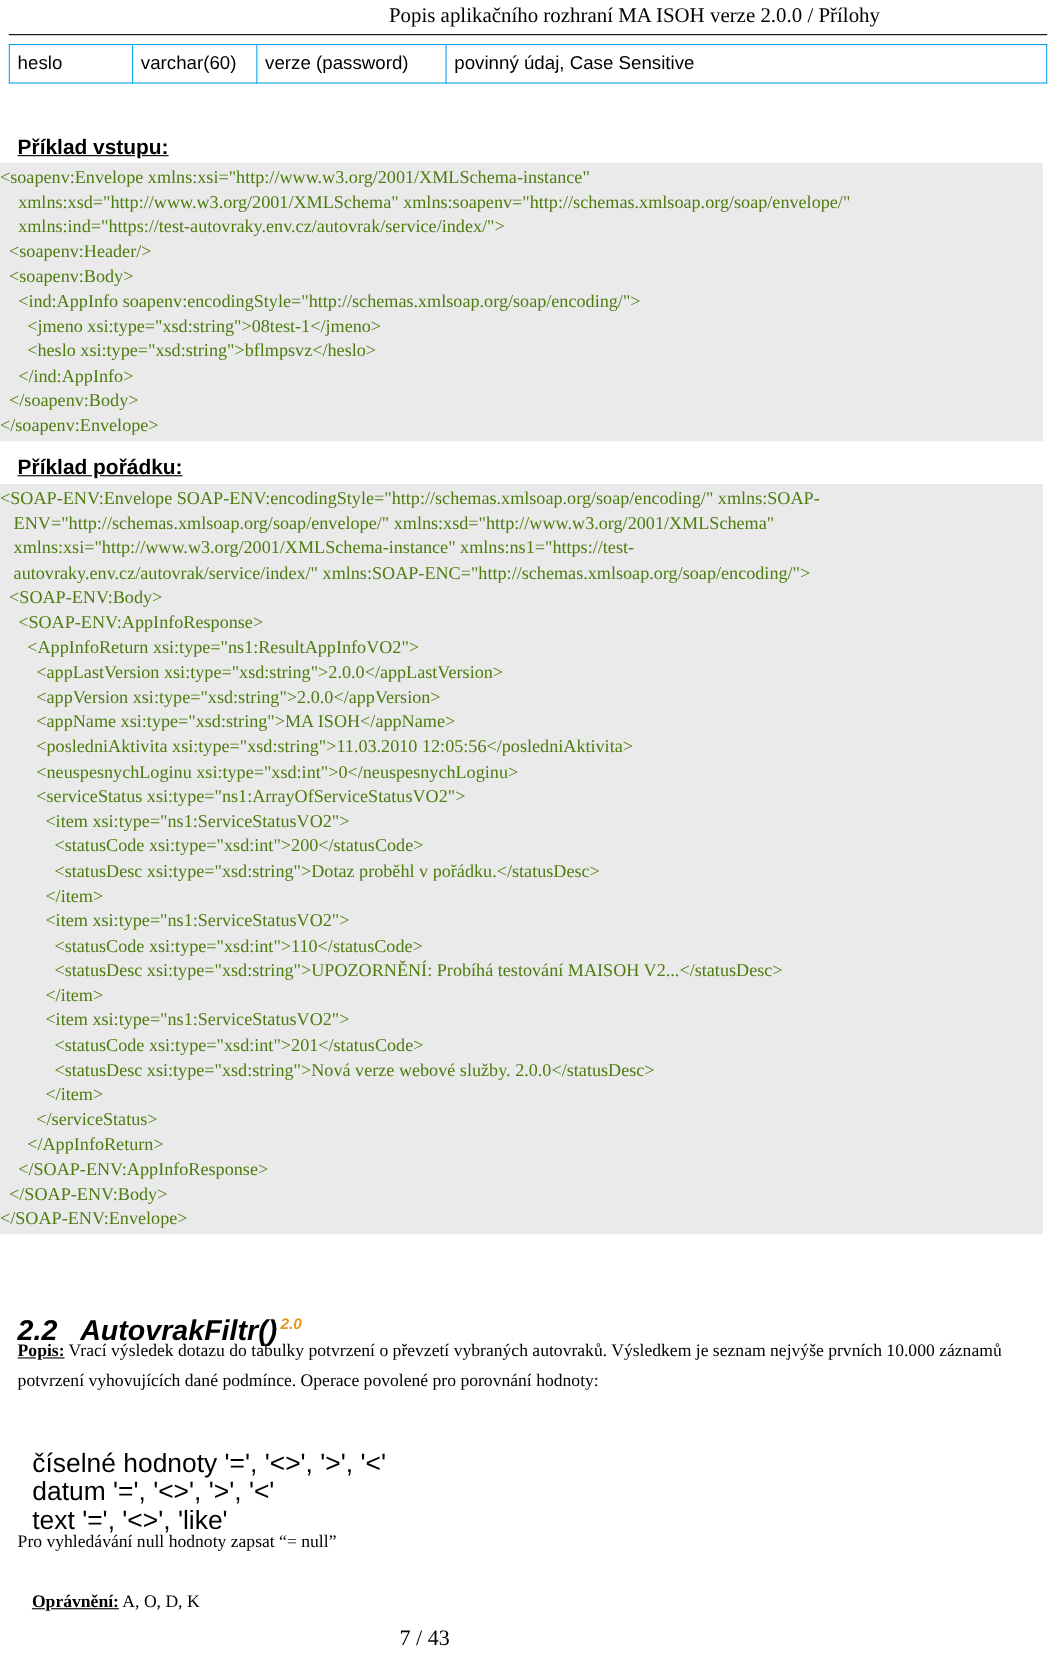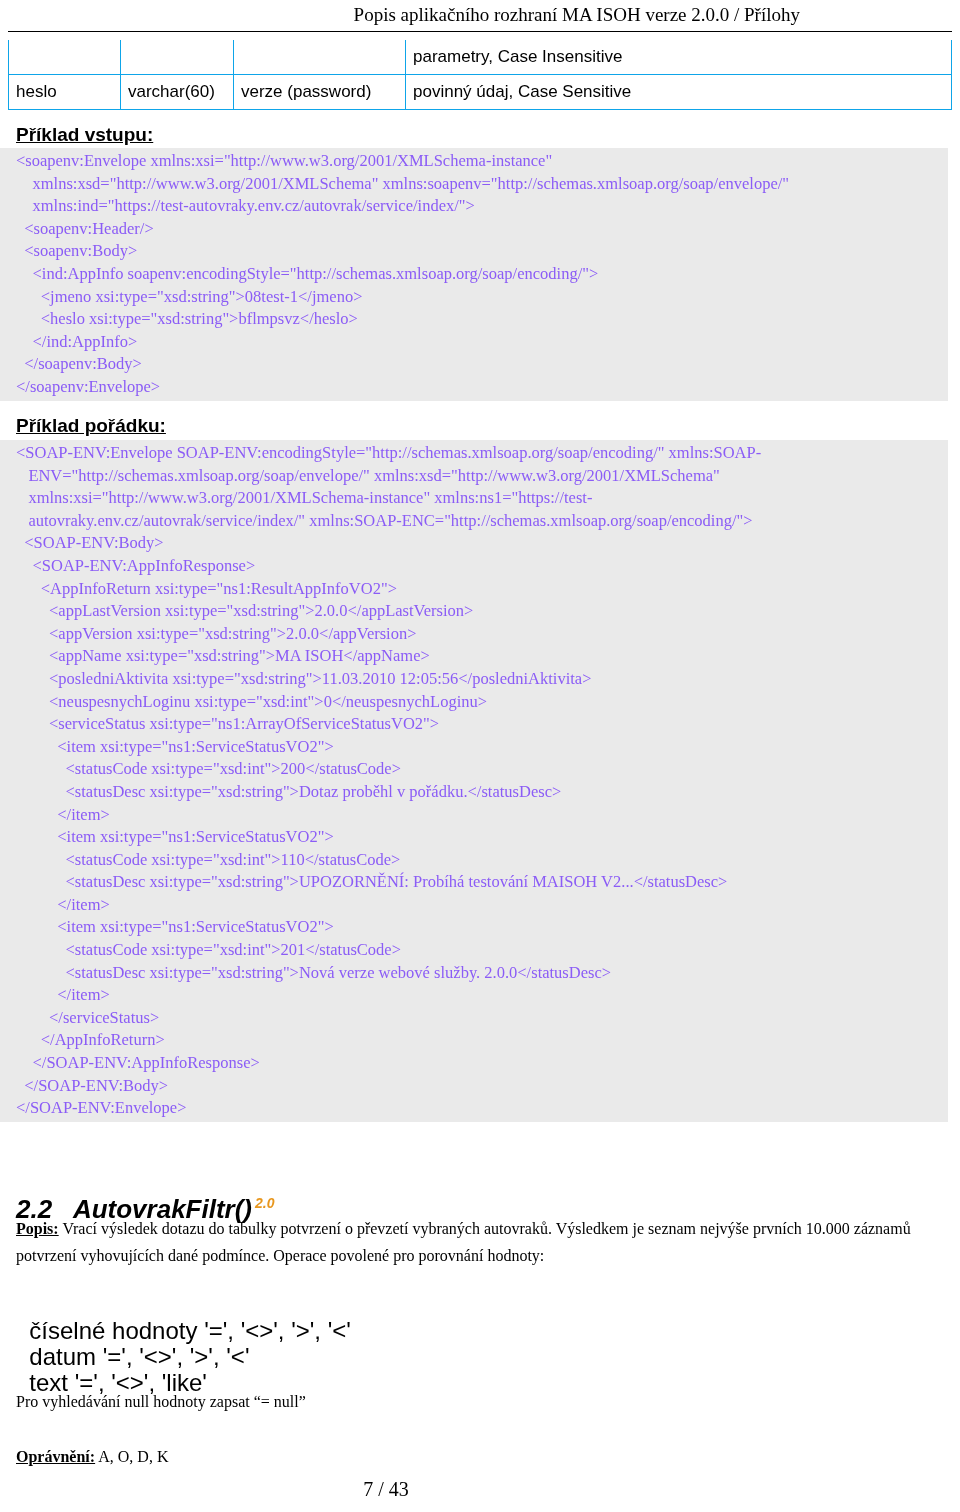--- a/index.html
+++ b/index.html
@@ -79,25 +79,25 @@
     white-space: nowrap;
   }
 
   
   .code-block {
     position: absolute;
     left: 0px;
     width: 948px;
     background: #eaeaea;
     box-sizing: border-box;
-    padding: 2px 0 2px 16px;
+    padding: 2px 0 2px 0;
     font-family: "Liberation Serif", serif;
     font-size: 16.5px;
     line-height: 22.6px;
-    color: #8b5cf6;
+    color: #4d7c0f;
     white-space: pre;
   }
   .code-block .ln { display: block; white-space: pre; }
 
   
   .h2 {
     position: absolute;
     font-family: "Liberation Sans", sans-serif;
     font-weight: bold;
     font-style: italic;
@@ -150,26 +150,20 @@
 </head>
 <body>
 
 <div class="page-header">
   <span>Popis aplikačního rozhraní MA ISOH verze 2.0.0 / Přílohy</span>
 </div>
 <div class="header-rule"></div>
 
 <table class="param-table">
   <tbody>
-    <tr class="row-blank">
-      <td class="c1"></td>
-      <td class="c2"></td>
-      <td class="c3"></td>
-      <td class="c4">parametry, Case Insensitive</td>
-    </tr>
     <tr>
       <td class="c1">heslo</td>
       <td class="c2">varchar(60)</td>
       <td class="c3">verze (password)</td>
       <td class="c4">povinný údaj, Case Sensitive</td>
     </tr>
   </tbody>
 </table>
 
 <div class="label-underline" style="top:124px; left:16px;">Příklad vstupu:</div>
@@ -189,17 +183,17 @@
 </div>
 
 <div class="oplist" style="top:1292px; left:16px;">
   <span class="ln">číselné hodnoty '=', '&lt;&gt;', '&gt;', '&lt;'</span>
   <span class="ln">datum '=', '&lt;&gt;', '&gt;', '&lt;'</span>
   <span class="ln">text '=', '&lt;&gt;', 'like'</span>
 </div>
 
 <div class="para" style="top:1388px; left:16px; width:920px;">Pro vyhledávání null hodnoty zapsat “= null”</div>
 
-<div class="para" style="top:1443px; left:16px; width:920px;">
+<div class="para" style="top:1443px; left:29px; width:920px;">
   <span class="lead">Oprávnění:</span><span> A, O, D, K</span>
 </div>
 
 <div class="page-number" style="top:1478px;">7 / 43</div>
 
 </body></html>

